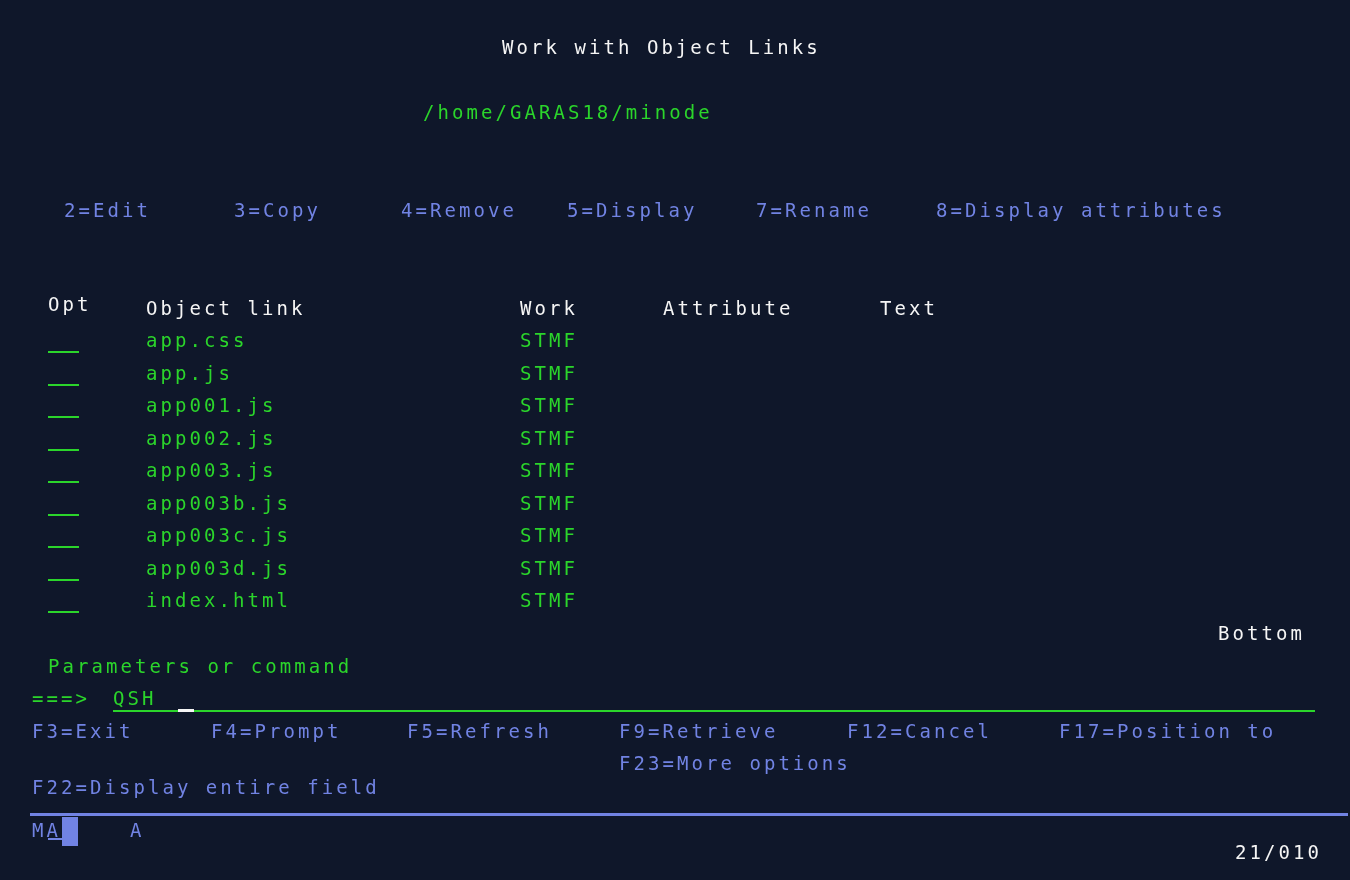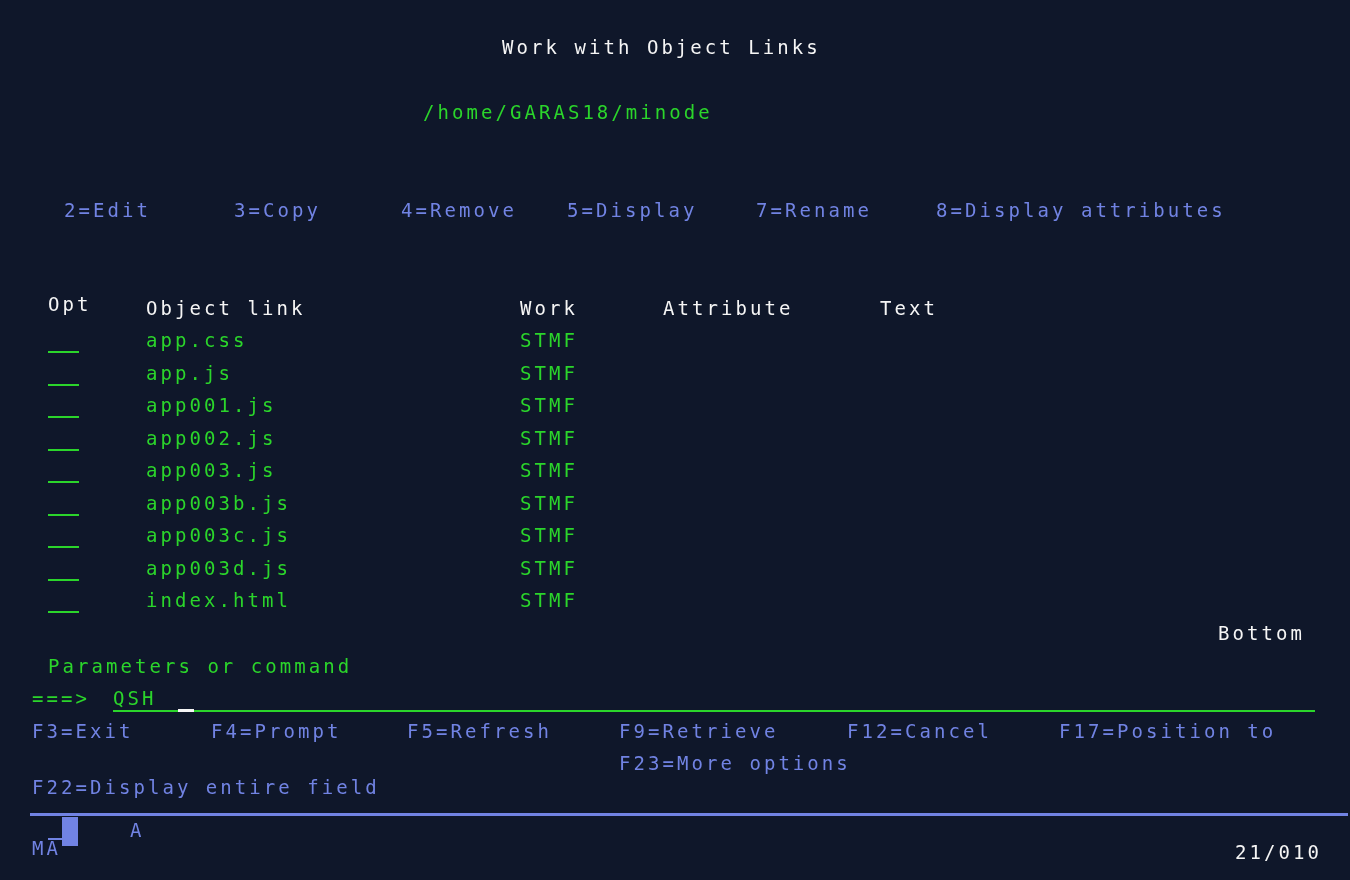--- a/index.html
+++ b/index.html
@@ -79,19 +79,19 @@
   <div class="ln green" style="top:686px;left:113px">QSH</div>
   <div class="cmd-underline"></div>
   <div class="cursor-underscore"></div>
 
   
   <div id="fkeys-row1"><div class="ln blue" style="top: 719px; left: 32px;">F3=Exit</div><div class="ln blue" style="top: 719px; left: 211px;">F4=Prompt</div><div class="ln blue" style="top: 719px; left: 407px;">F5=Refresh</div><div class="ln blue" style="top: 719px; left: 619px;">F9=Retrieve</div><div class="ln blue" style="top: 719px; left: 847px;">F12=Cancel</div><div class="ln blue" style="top: 719px; left: 1059px;">F17=Position to</div></div>
   <div id="fkeys-row2"><div class="ln blue" style="top: 751px; left: 32px; margin-top: 24px;">F22=Display entire field</div><div class="ln blue" style="top: 751px; left: 619px;">F23=More options</div></div>
 
   
   <div class="separator"></div>
-  <div class="ln blue" style="top:836px;left:32px">MA</div>
+  <div class="ln blue" style="top:818px;left:32px">MA</div>
   <div class="oia-underline"></div>
   <div class="oia-block"></div>
   <div class="ln blue" style="top:818px;left:130px">A</div>
   <div class="ln white" style="top:840px;left:1235px">21/010</div>
 
 </div>
 
 </body></html>

